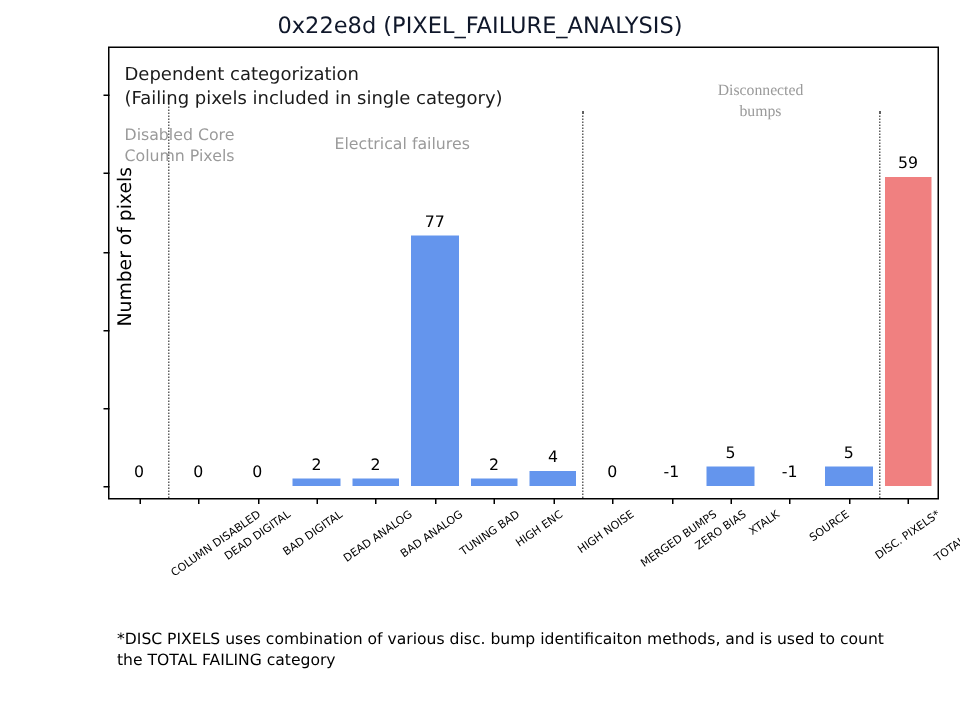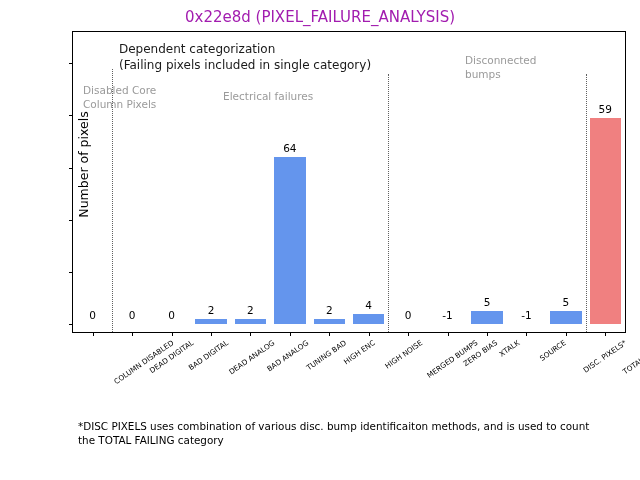--- a/index.html
+++ b/index.html
@@ -19,21 +19,21 @@
     height: 480px;
     background: #ffffff;
   }
   #chart-title {
     position: absolute;
     left: 0;
     top: 8px;
     width: 640px;
     text-align: center;
     font-size: 15px;
-    color: #a21caf;
+    color: #0f172a;
     letter-spacing: 0px;
   }
   
   #plot-area {
     position: absolute;
     left: 72px;
     top: 31px;
     width: 554px;
     height: 302px;
     border: 1px solid #000000;
@@ -140,43 +140,43 @@
     <div id="ylabel">Number of pixels</div>
     <div id="plot-inner">
         <div class="bar-value" style="left: 19.7143px; top: 277.174px;">0</div>
         <div class="bar-value" style="left: 59.1429px; top: 277.174px;">0</div>
         <div class="bar-value" style="left: 98.5714px; top: 277.174px;">0</div>
         <div class="bar" title="DEAD ANALOG: 2" style="left: 122.229px; width: 31.5429px; height: 5.21739px; bottom: 7.82609px; background: rgb(100, 149, 237);"></div>
         <div class="bar-value" style="left: 138px; top: 271.957px;">2</div>
         <div class="bar" title="BAD ANALOG: 2" style="left: 161.657px; width: 31.5429px; height: 5.21739px; bottom: 7.82609px; background: rgb(100, 149, 237);"></div>
         <div class="bar-value" style="left: 177.429px; top: 271.957px;">2</div>
         <div class="bar" title="TUNING BAD: 64" style="left: 201.086px; width: 31.5429px; height: 166.957px; bottom: 7.82609px; background: rgb(100, 149, 237);"></div>
-        <div class="bar-value" style="left: 216.857px; top: 110.217px;">64</div>
+        <div class="bar-value" style="left: 216.857px; top: 110.217px;">77</div>
         <div class="bar" title="HIGH ENC: 2" style="left: 240.514px; width: 31.5429px; height: 5.21739px; bottom: 7.82609px; background: rgb(100, 149, 237);"></div>
         <div class="bar-value" style="left: 256.286px; top: 271.957px;">2</div>
         <div class="bar" title="HIGH NOISE: 4" style="left: 279.943px; width: 31.5429px; height: 10.4348px; bottom: 7.82609px; background: rgb(100, 149, 237);"></div>
         <div class="bar-value" style="left: 295.714px; top: 266.739px;">4</div>
         <div class="bar-value" style="left: 335.143px; top: 277.174px;">0</div>
         <div class="bar-value" style="left: 374.571px; top: 277.174px;">-1</div>
         <div class="bar" title="XTALK: 5" style="left: 398.229px; width: 31.5429px; height: 13.0435px; bottom: 7.82609px; background: rgb(100, 149, 237);"></div>
         <div class="bar-value" style="left: 414px; top: 264.13px;">5</div>
         <div class="bar-value" style="left: 453.429px; top: 277.174px;">-1</div>
         <div class="bar" title="DISC. PIXELS*: 5" style="left: 477.086px; width: 31.5429px; height: 13.0435px; bottom: 7.82609px; background: rgb(100, 149, 237);"></div>
         <div class="bar-value" style="left: 492.857px; top: 264.13px;">5</div>
         <div class="bar" title="TOTAL FAILING: 79" style="left: 516.514px; width: 31.5429px; height: 206.087px; bottom: 7.82609px; background: rgb(240, 128, 128);"></div>
         <div class="bar-value" style="left: 532.286px; top: 71.087px;">59</div>
         <div class="divider" style="left: 39.4286px; top: 36.5217px; height: 263.478px;"></div>
         <div class="divider" style="left: 315.429px; top: 41.7391px; height: 258.261px;"></div>
         <div class="divider" style="left: 512.571px; top: 41.7391px; height: 258.261px;"></div>
-        <div class="annot annot-main" style="left: 10px; top: 10px; text-align: left; margin-left: 36px;">Dependent categorization
+        <div class="annot annot-main" style="left: 10px; top: 10px; text-align: left;">Dependent categorization
 (Failing pixels included in single category)</div>
         <div class="annot annot-group" style="left: 10px; top: 52px; text-align: left;">Disabled Core
 Column Pixels</div>
         <div class="annot annot-group" style="left: 150px; top: 58px; text-align: left;">Electrical failures</div>
-        <div class="annot annot-group" style="left: 392px; top: 22px; width: 120px; text-align: left;">Disconnected
+        <div class="annot annot-group" style="left: 374px; top: 22px; width: 120px; text-align: center; font-family: Liberation Serif, serif;">Disconnected
 bumps</div>
       </div>
   <div class="ytick-mark" style="top: 292.174px;"></div>
       <div class="ytick-mark" style="top: 240px;"></div>
       <div class="ytick-mark" style="top: 187.826px;"></div>
       <div class="ytick-mark" style="top: 135.652px;"></div>
       <div class="ytick-mark" style="top: 83.4783px;"></div>
       <div class="ytick-mark" style="top: 31.3043px;"></div>
       <div class="xtick-mark" style="left: 19.7143px;"></div>
       <div class="xtick-label" style="left: 26.7143px;">COLUMN

